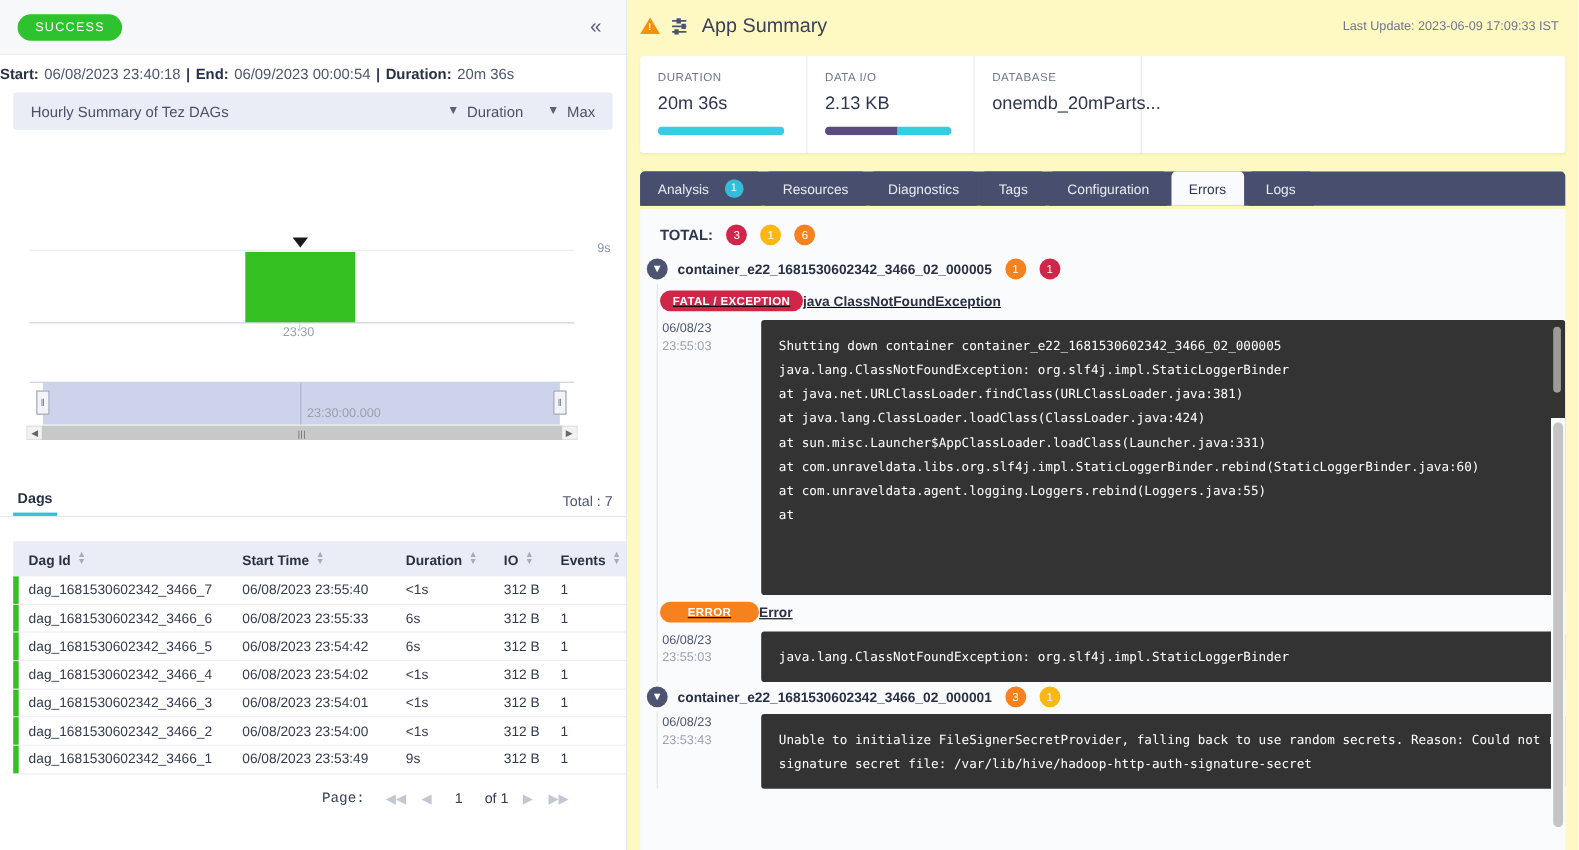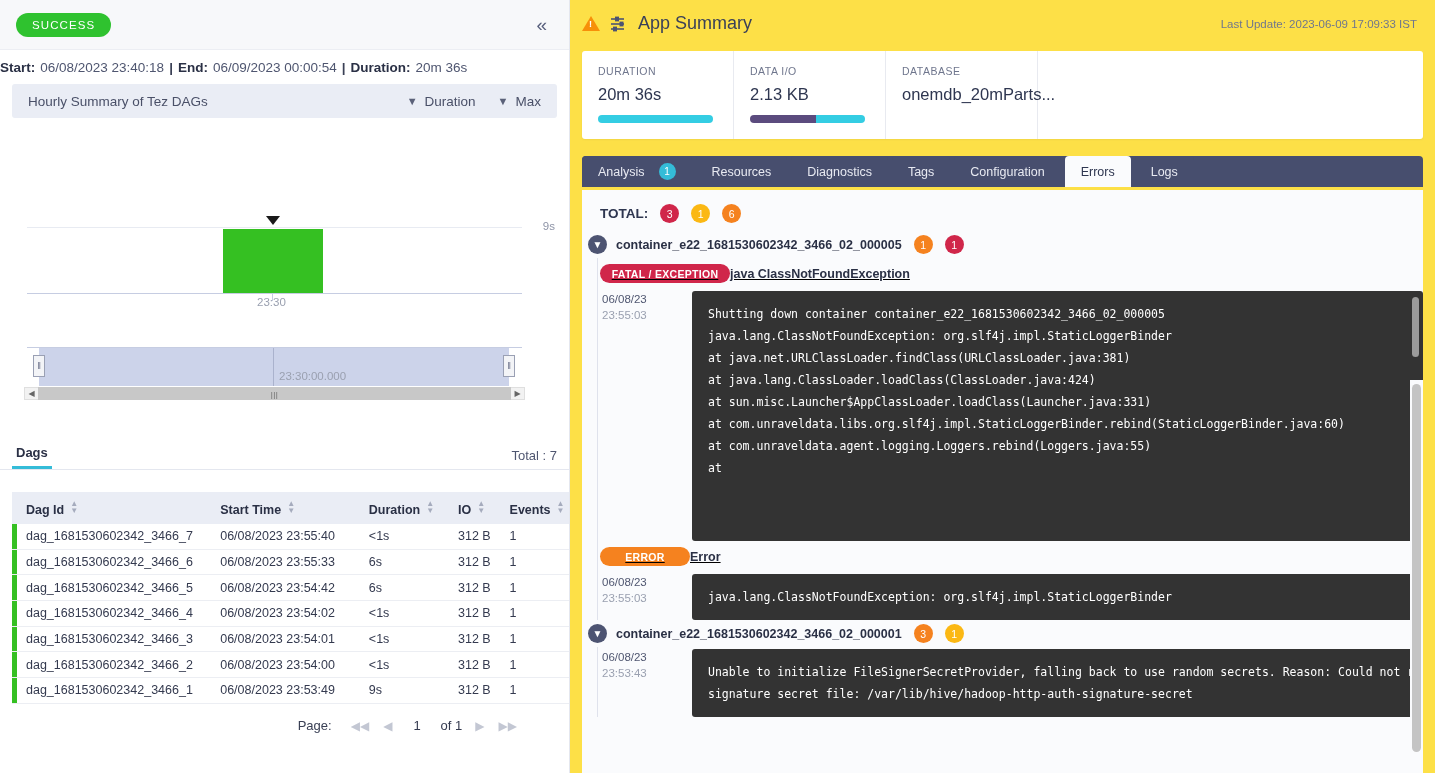--- a/index.html
+++ b/index.html
@@ -74,27 +74,27 @@
   .dt-row .statusbar { position: absolute; left: 0; top: 0; bottom: 0; width: 5px; background: #35c022; }
   .c1 { width: 210px; padding-left: 14px; }
   .c2 { width: 150px; }
   .c3 { width: 90px; }
   .c4 { width: 52px; }
   .c5 { width: 60px; }
   .sorticon { display: inline-block; margin-left: 6px; color: #a5abbd; font-size: 8px; line-height: 7px; vertical-align: 1px; }
   .sorticon span { display: block; }
 
   .pager { position: absolute; top: 718px; right: 45px; display: flex; align-items: center; gap: 0; font-size: 13px; color: #3a4055; }
-  .pager .lbl { margin-right: 12px; }
+  .pager .lbl { margin-right: 12px; font-family: Liberation Mono, monospace; }
   .pg-btn { color: #c3c7d3; padding: 0 7px; font-size: 12px; cursor: pointer; }
   .pg-num { padding: 0 14px; color: #343a4f; }
   .pg-of { padding: 0 6px; color: #343a4f; }
 
   
-  #right { width: 865px; height: 773px; background: #fde047; position: relative; }
+  #right { width: 865px; height: 773px; background: #fef9c3; position: relative; }
   .r-header { height: 47px; display: flex; align-items: center; padding: 0 18px 0 12px; }
   .r-title { font-size: 18px; color: #3a4058; margin-left: 10px; }
   .lu { margin-left: auto; font-size: 11.5px; color: #6f768d; }
 
   .kpi-card { margin: 4px 12px 0 12px; background: #fff; border-radius: 3px; height: 88px; display: flex; box-shadow: 0 1px 2px rgba(0,0,0,.05); }
   .kpi { width: 152px; padding: 14px 16px 0 16px; border-right: 1px solid #e8eaf0; }
   .kpi.blank { border-right: none; flex: 1; }
   .kpi-label { font-size: 10.5px; letter-spacing: 0.5px; color: #6f768d; }
   .kpi-val { font-size: 16.5px; color: #2e3650; margin-top: 8px; white-space: nowrap; }
   .kpi-bar { margin-top: 11px; height: 8px; border-radius: 4px; overflow: hidden; display: flex; width: 115px; }

